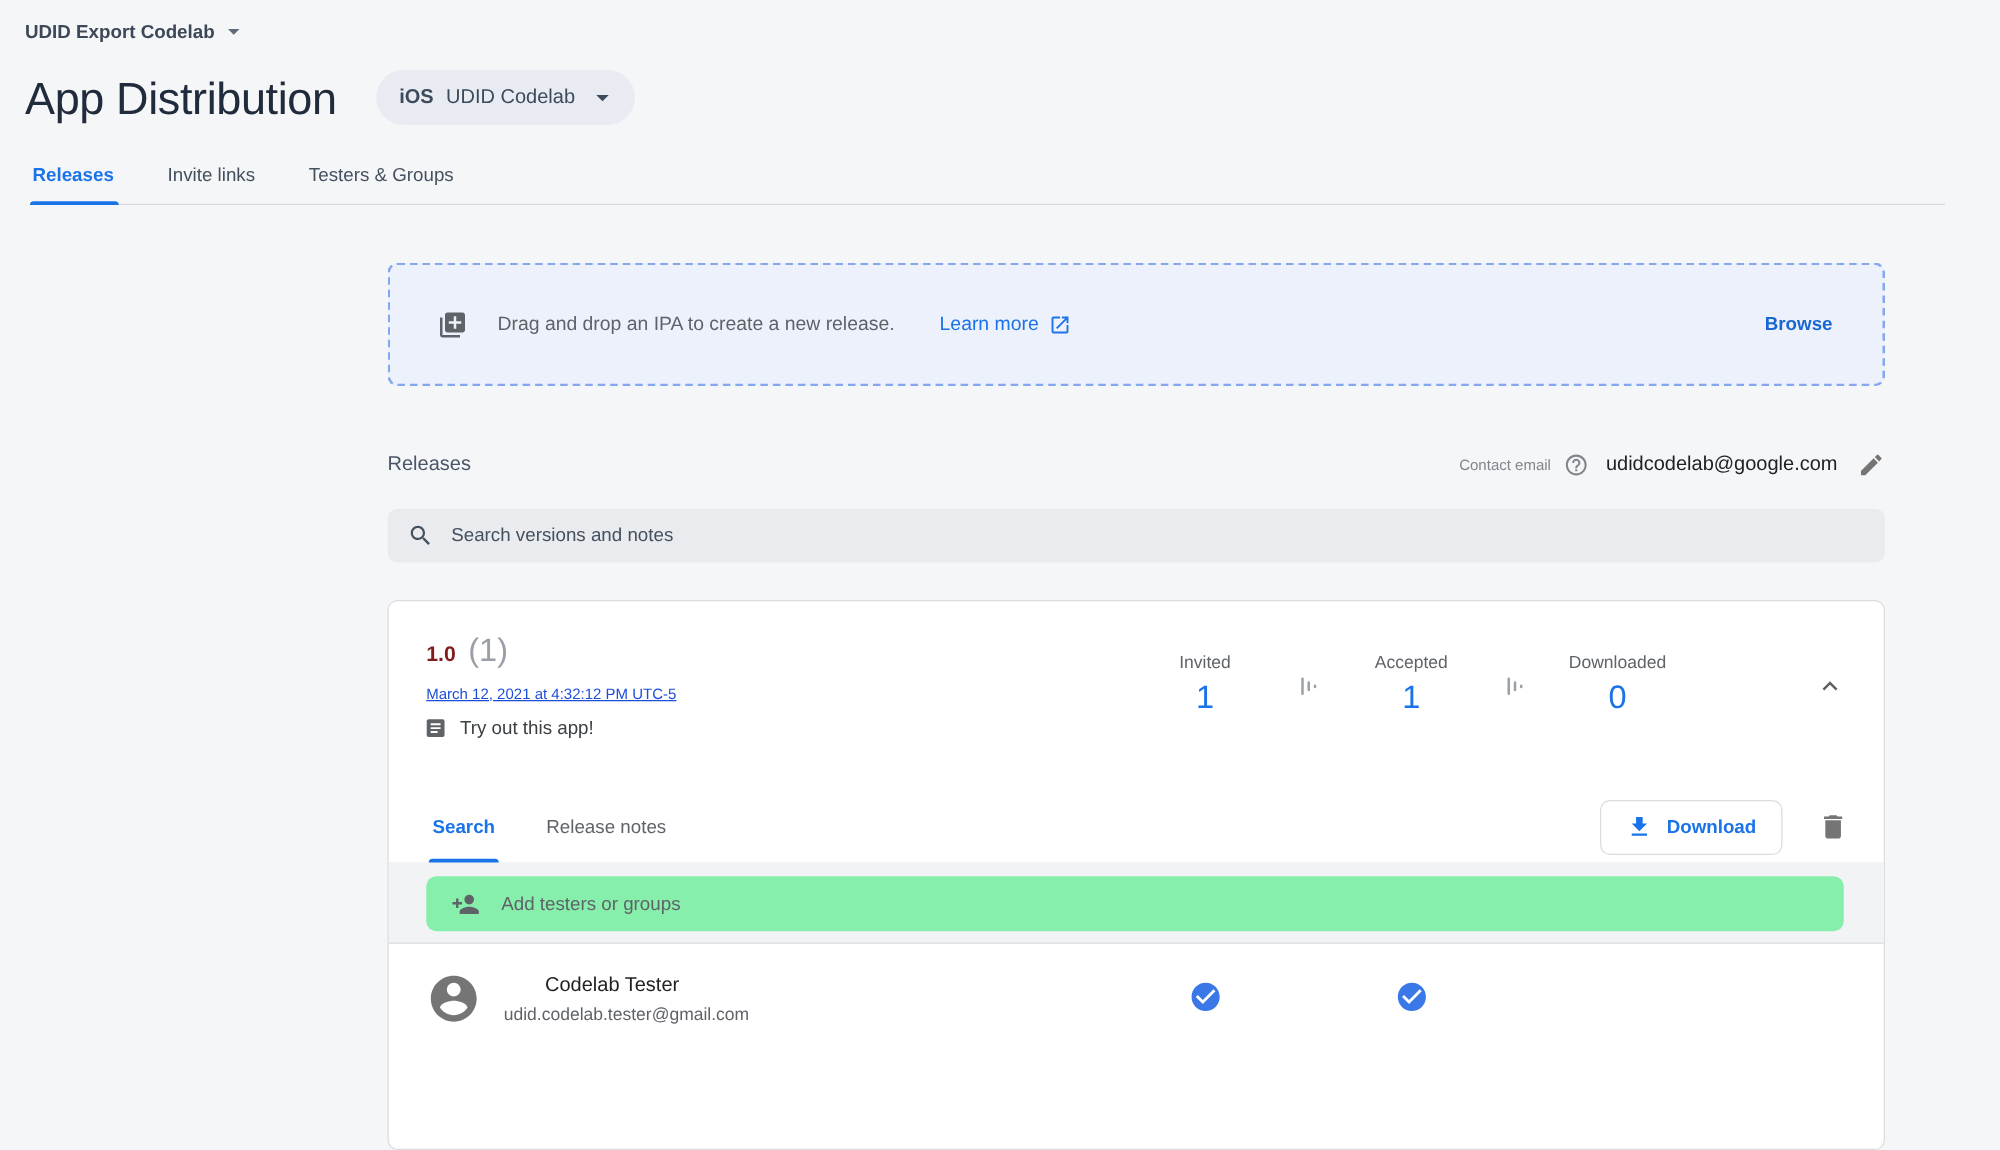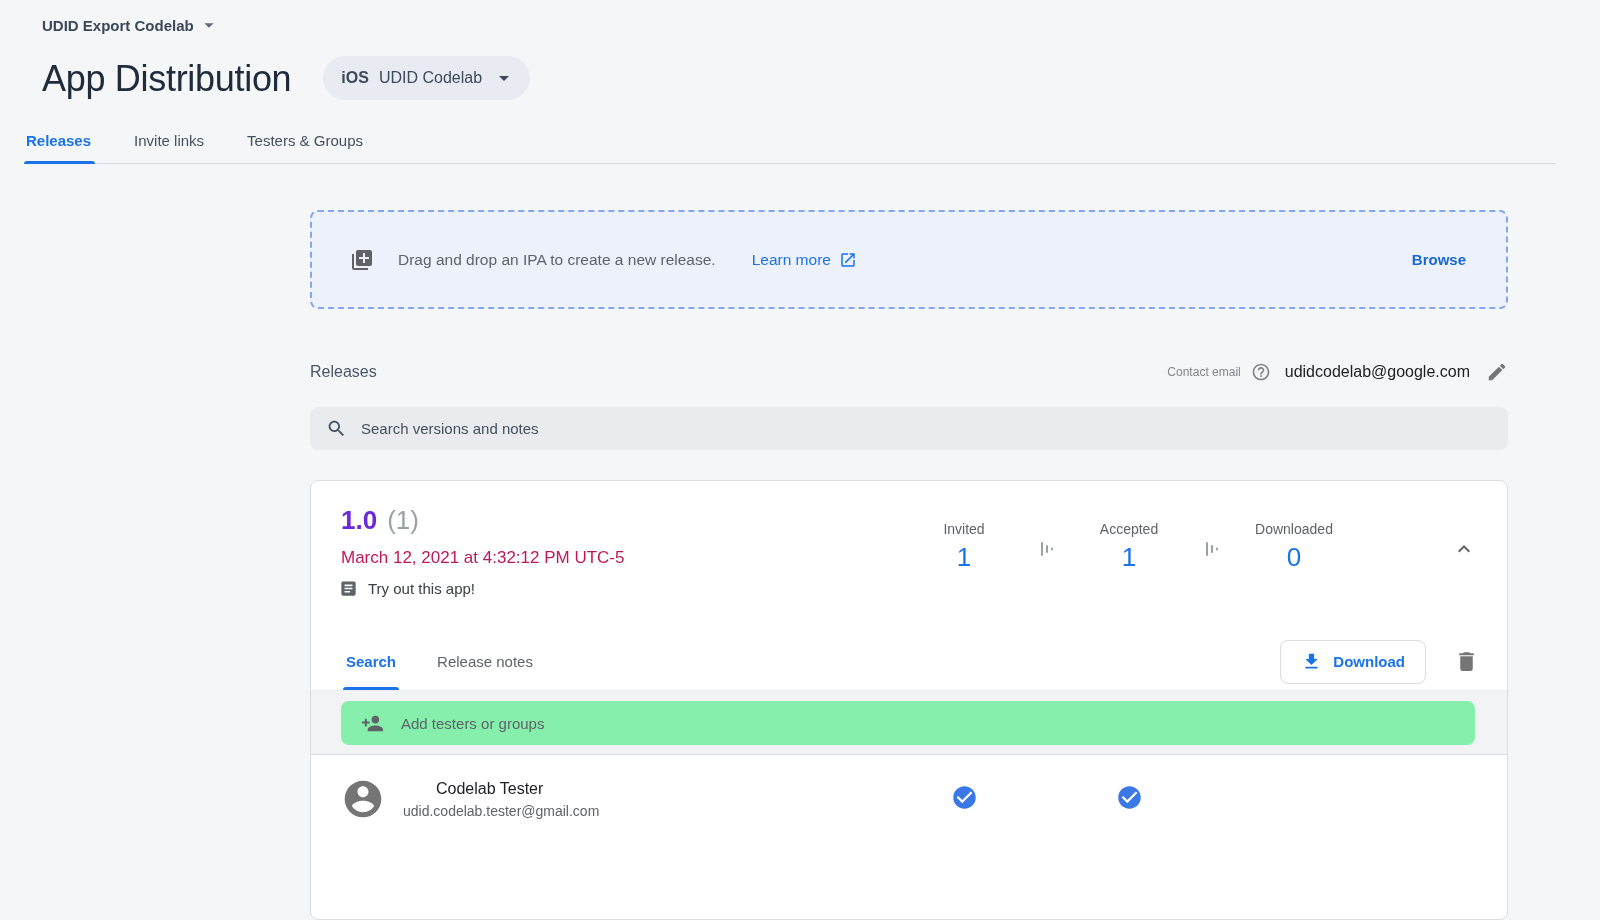--- a/index.html
+++ b/index.html
@@ -3,21 +3,21 @@
 <meta charset="utf-8">
 <style>
   * { margin: 0; padding: 0; box-sizing: border-box; }
   html, body {
     width: 1600px; height: 920px; overflow: hidden;
     background: #f5f6f8;
     font-family: "Liberation Sans", "DejaVu Sans", sans-serif;
     color: #202124;
   }
   
-  .top-header { padding: 14px 0 0 42px; }
+  .top-header { padding: 14px 0 0 20px; }
   .project-row { display: flex; align-items: center; gap: 4px; cursor: pointer; width: max-content; }
   .project-name { font-size: 15px; font-weight: 700; color: #3c4857; }
   .title-row { margin-top: 20px; display: flex; align-items: flex-end; gap: 32px; }
   .page-title { font-size: 36px; font-weight: 500; letter-spacing: -0.3px; color: #202c3c; }
   .app-chip {
     display: flex; align-items: center; gap: 10px;
     background: #e8ebf1; border-radius: 22px; height: 44px; padding: 0 14px 0 18px;
     cursor: pointer;
   }
   .chip-platform { font-size: 16px; font-weight: 700; color: #3c4a5c; }
@@ -61,23 +61,23 @@
   }
   .search-bar input::placeholder { color: #44505e; opacity: 1; }
   
   .release-card {
     margin-top: 30px; height: 440px; background: #ffffff;
     border: 1px solid #dadce0; border-radius: 8px; overflow: hidden;
   }
   .card-header { position: relative; height: 152px; }
   .release-info { padding: 24px 0 0 30px; }
   .version-row { display: flex; align-items: baseline; gap: 10px; }
-  .version { font-size: 26px; font-weight: 600; color: #6d28d9; }
+  .version { font-size: 17px; font-weight: 600; color: #7f1d1d; }
   .build { font-size: 26px; color: #9aa0a6; }
-  .release-date { margin-top: 12px; font-size: 17px; color: #be185d; }
+  .release-date { margin-top: 12px; font-size: 12px; color: #1d4ed8; text-decoration: underline; }
   .notes-row { margin-top: 11px; margin-left: -2px; display: flex; align-items: center; gap: 10px; }
   .notes-text { font-size: 15px; font-weight: 500; color: #3c4043; }
   .stats { position: absolute; top: 40px; left: 593px; display: flex; align-items: flex-start; }
   .stat { width: 120px; text-align: center; }
   .stat-label { font-size: 14px; color: #5f6368; }
   .stat-value { margin-top: 5px; font-size: 26px; font-weight: 500; color: #1a73e8; }
   .stat-sep { width: 45px; display: flex; justify-content: center; padding-top: 20px; }
   .collapse-btn { position: absolute; top: 56px; right: 31px; }
   
   .toolbar {

